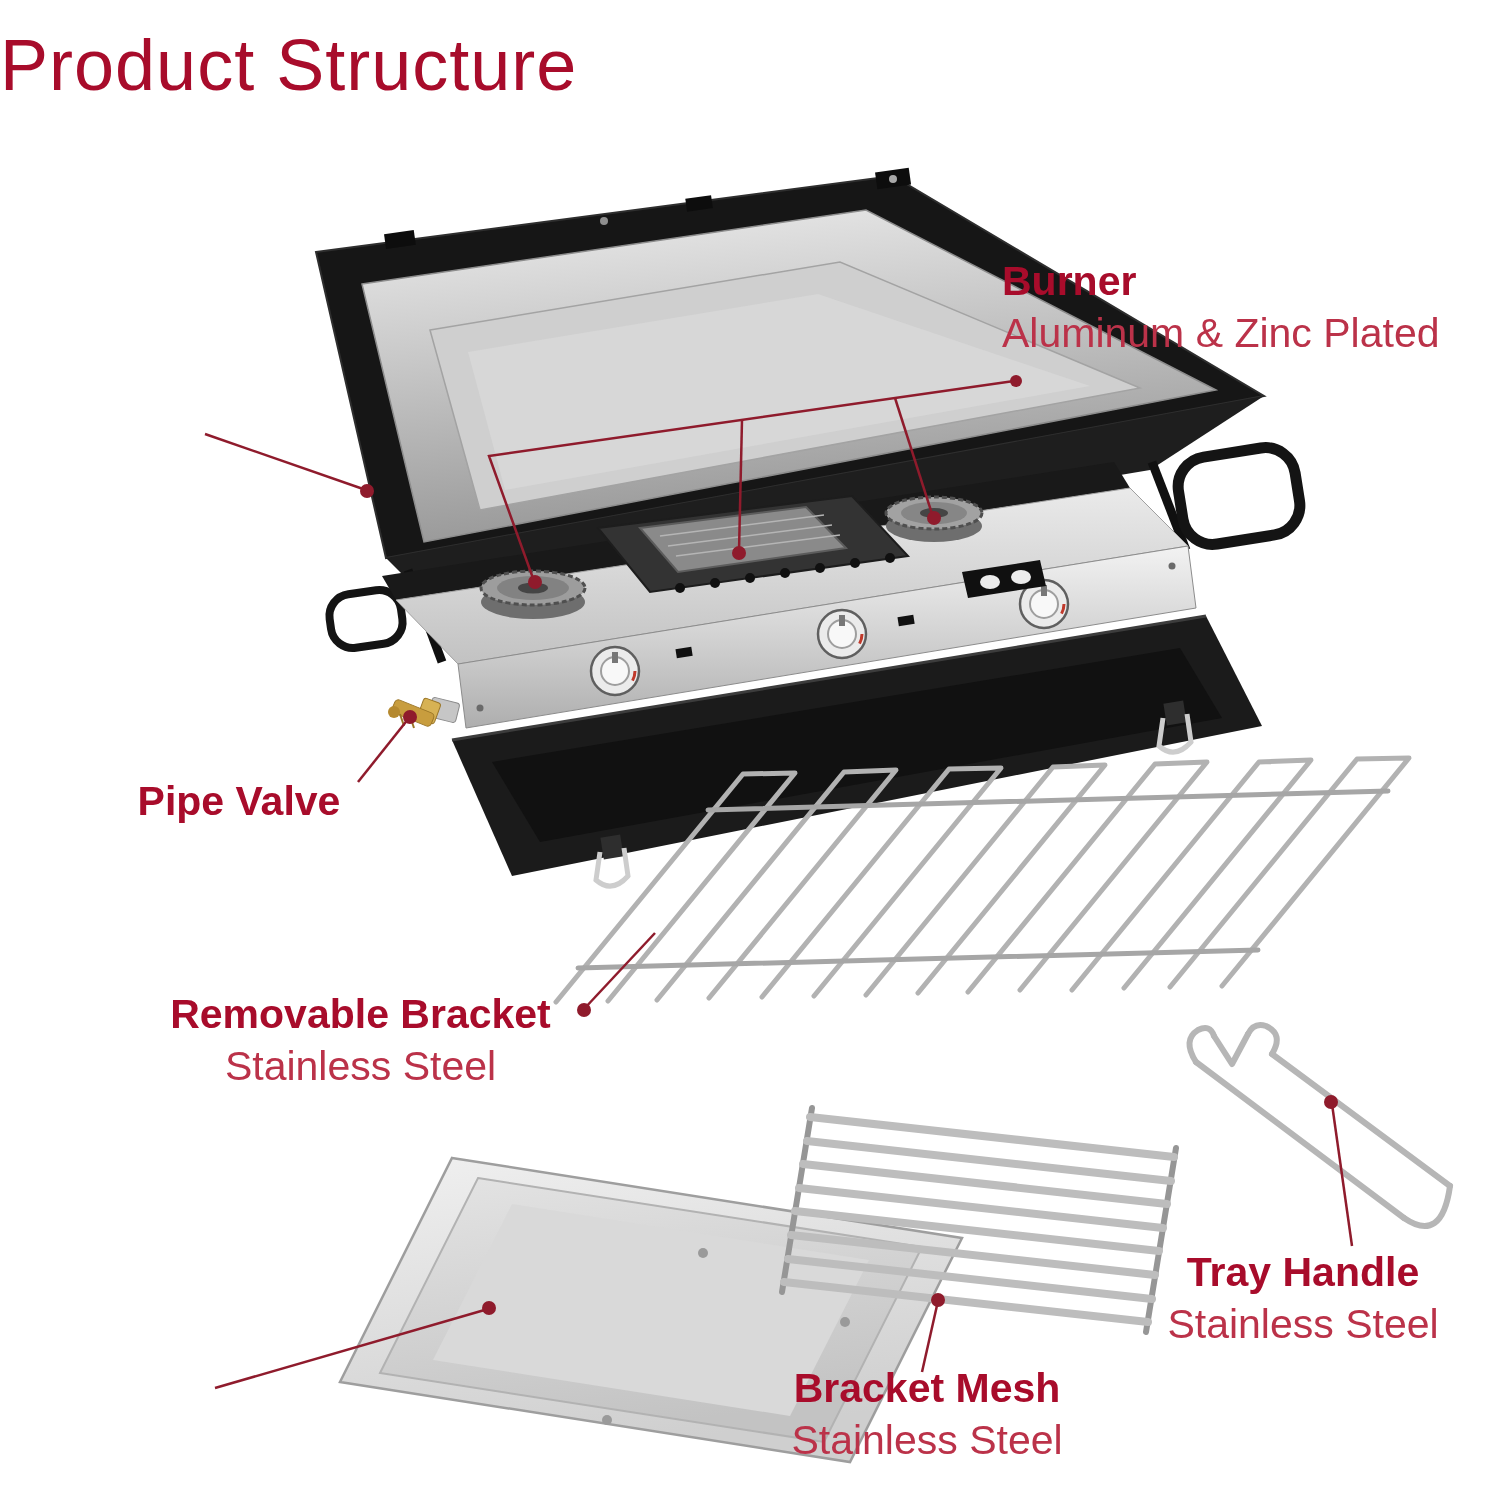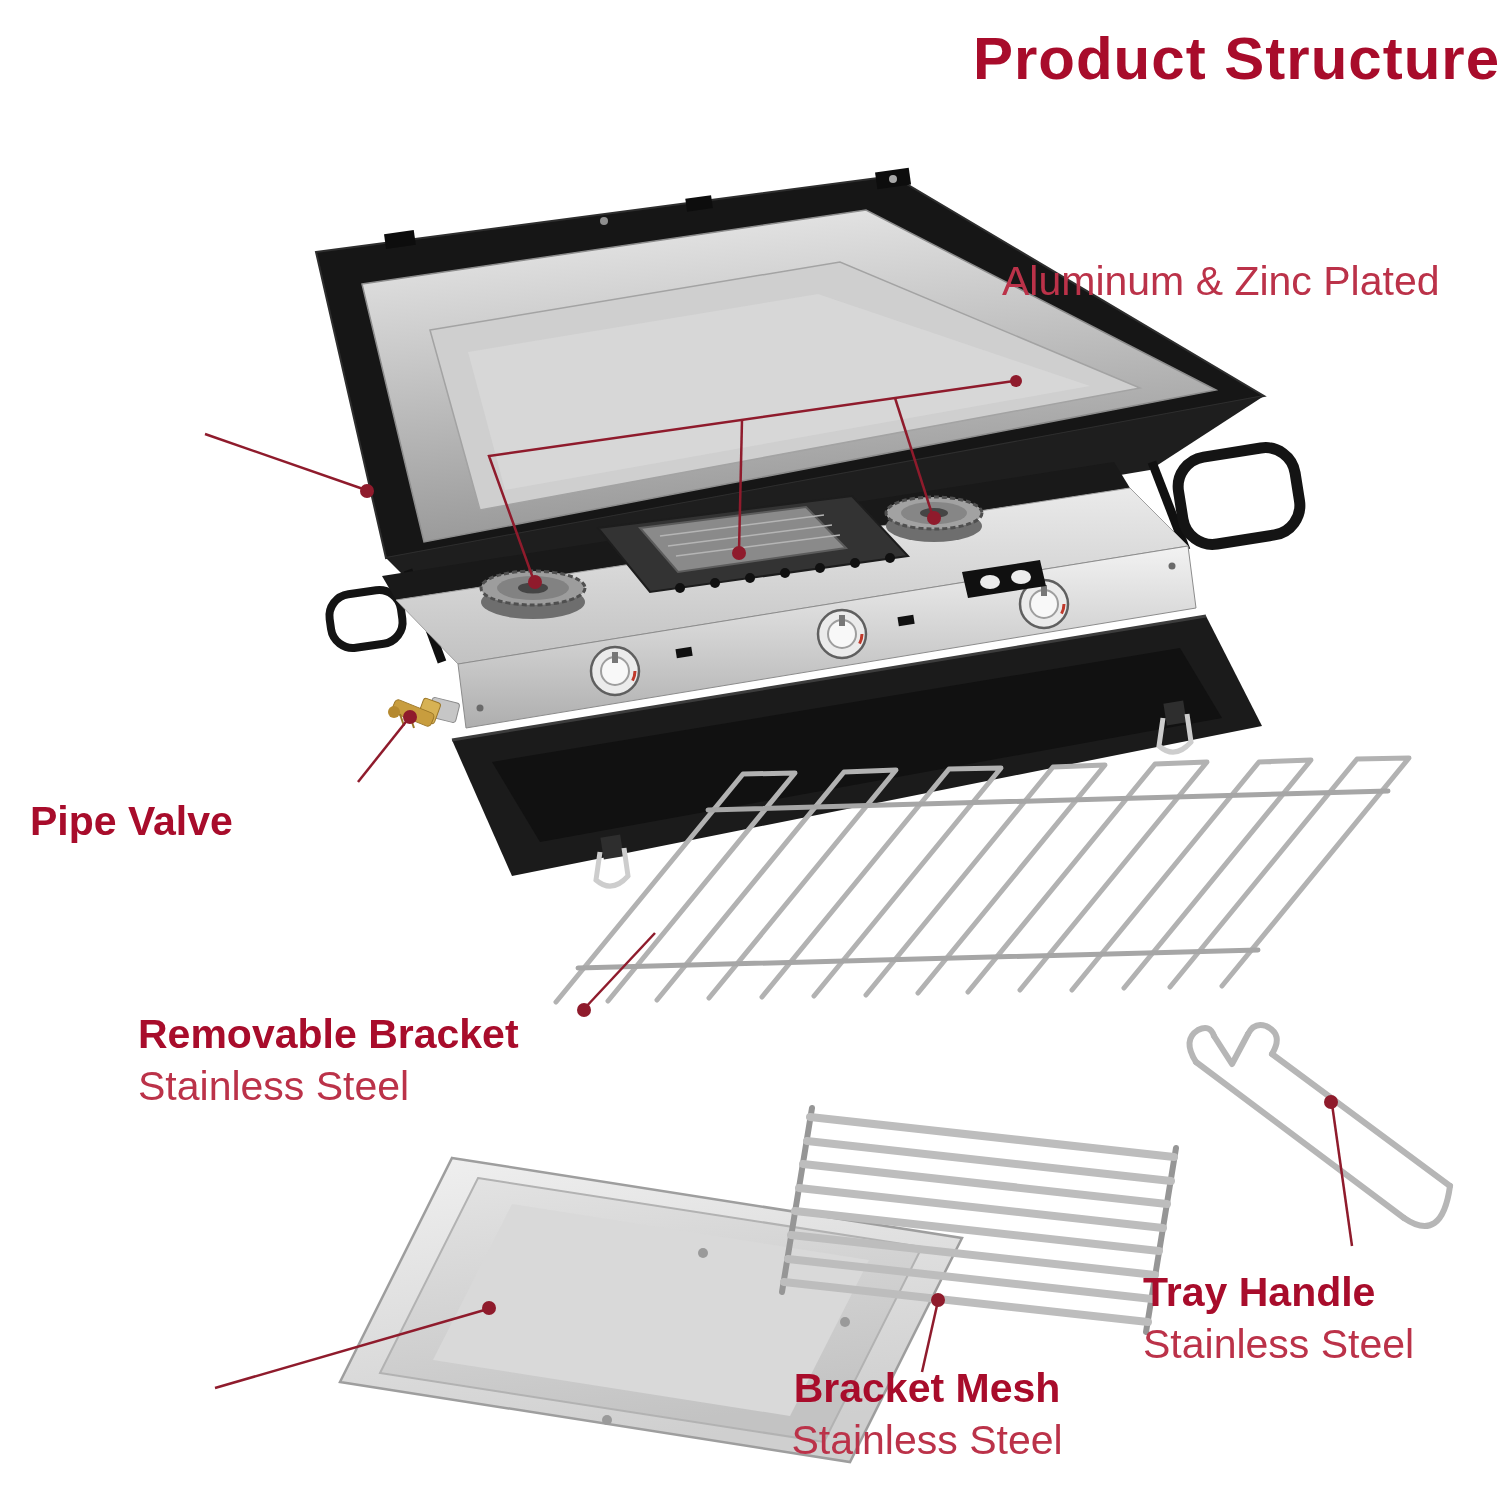--- a/index.html
+++ b/index.html
@@ -7,27 +7,27 @@
     --sub:#bb3249;
     --leader:#8f1b2c;
   }
   html,body{margin:0;padding:0;background:#fff;}
   .canvas{
     position:relative;width:1500px;height:1500px;background:#fff;overflow:hidden;
     font-family:"Liberation Sans",sans-serif;
   }
   svg.art{position:absolute;left:0;top:0;width:1500px;height:1500px;}
   .title{
-    position:absolute;left:0;top:24px;width:1500px;text-align:right;
-    font-size:60px;font-weight:bold;color:var(--accent);letter-spacing:1px;
+    position:absolute;left:0;top:24px;width:1500px;text-align:left;
+    font-size:72px;font-weight:normal;color:var(--accent);letter-spacing:1px;
   }
   .lbl{position:absolute;font-size:41px;color:var(--sub);line-height:1.28;white-space:nowrap;}
   .lbl .name{display:block;font-weight:bold;color:var(--accent);}
   .lbl .desc{display:block;}
-  .ta-right{text-align:left;margin-top:20px;}
+  .ta-right{text-align:center;}
   .ta-center{text-align:center;}
   .leader{stroke:var(--leader);stroke-width:2.5;fill:none;}
   .leader-dot{fill:var(--leader);}
 </style>
 </head>
 <body>
 
 <div class="canvas">
 
   <svg class="art" viewBox="0 0 1500 1500">
@@ -237,20 +237,21 @@
 
       <line class="leader" x1="1352" y1="1246" x2="1332" y2="1104"></line>
       <circle class="leader-dot" cx="1331" cy="1102" r="7"></circle>
     </g>
   </svg>
 
   <div class="title">Product Structure</div>
 
 
   <div class="lbl" style="left:1002px;top:255px">
+    <span class="name">Burner</span>
     <span class="desc">Aluminum &amp; Zinc Plated</span>
   </div>
 
   <div class="lbl ta-right" style="left:30px;top:775px;width:418px">
     <span class="name">Pipe Valve</span>
   </div>
 
   <div class="lbl ta-right" style="left:138px;top:988px;width:445px">
     <span class="name">Removable Bracket</span>
     <span class="desc">Stainless Steel</span>

